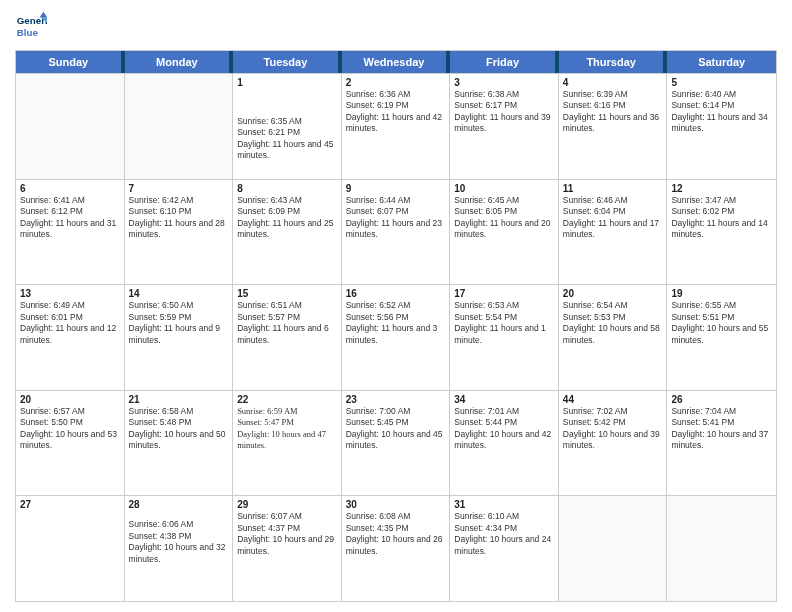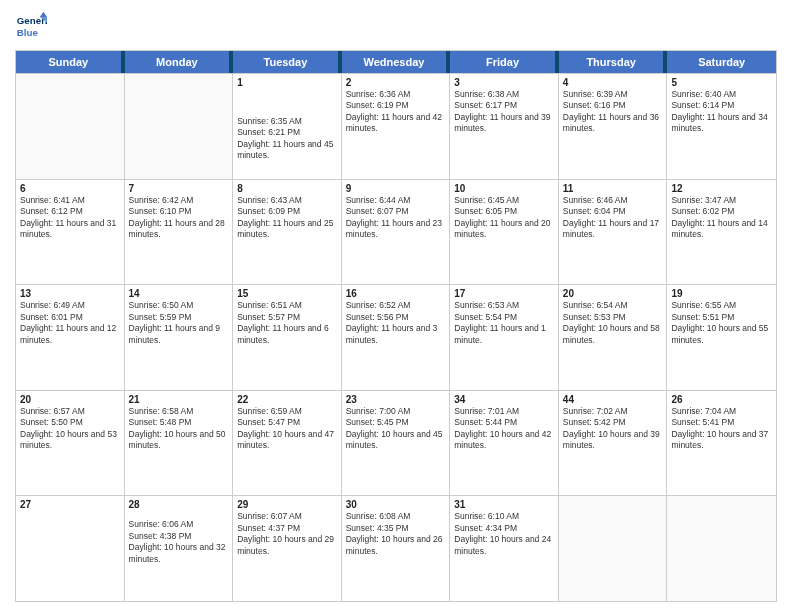--- a/index.html
+++ b/index.html
@@ -258,21 +258,21 @@
 Daylight: 10 hours and 53 minutes.</div>
           </div>
           <div class="cal-cell">
             <span class="day-num">21</span>
             <div class="cell-text" style="white-space: pre-wrap;">Sunrise: 6:58 AM
 Sunset: 5:48 PM
 Daylight: 10 hours and 50 minutes.</div>
           </div>
           <div class="cal-cell">
             <span class="day-num">22</span>
-            <div class="cell-text" style="white-space: pre-wrap;">Sunrise: 6:59 AM
+            <div class="cell-text" style="white-space: pre-wrap; font-family: Liberation Serif, serif;">Sunrise: 6:59 AM
 Sunset: 5:47 PM
 Daylight: 10 hours and 47 minutes.</div>
           </div>
           <div class="cal-cell">
             <span class="day-num">23</span>
             <div class="cell-text" style="white-space: pre-wrap;">Sunrise: 7:00 AM
 Sunset: 5:45 PM
 Daylight: 10 hours and 45 minutes.</div>
           </div>
           <div class="cal-cell">

